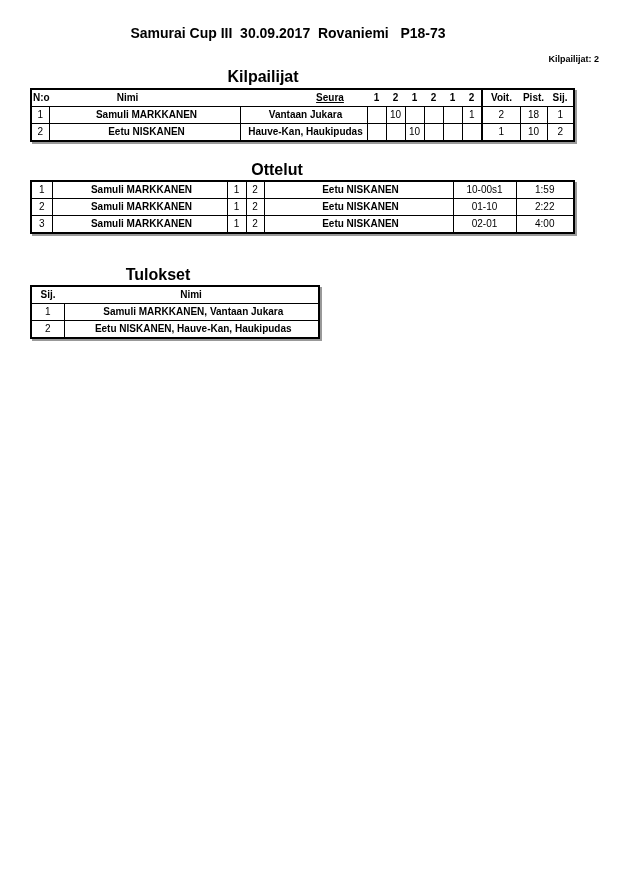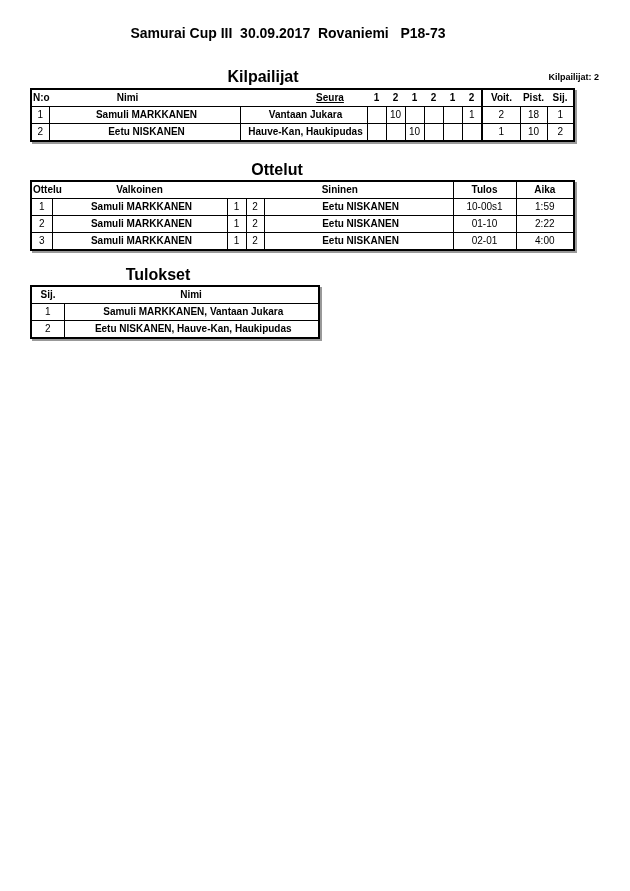--- a/index.html
+++ b/index.html
@@ -8,21 +8,21 @@
     background:#ffffff; color:#000;
     font-family:"Liberation Sans", sans-serif;
     position:relative; overflow:hidden;
   }
   .title {
     position:absolute; top:25px; left:0; width:576px;
     text-align:center; font-size:14px; font-weight:bold; white-space:pre;
   }
   .count {
     position:absolute; top:54px; right:31px;
-    font-size:9px; font-weight:bold;margin-top:18px;
+    font-size:9px; font-weight:bold;
   }
   .sec-heading {
     position:absolute; font-size:16px; font-weight:bold; text-align:center;
   }
   #h-kilpailijat { top:68px;  left:30px; width:466px; }
   #h-ottelut     { top:161px; left:30px; width:494px; }
   #h-tulokset    { top:266px; left:30px; width:256px; }
 
   table {
     position:absolute; border-collapse:collapse; table-layout:fixed;
@@ -127,27 +127,20 @@
     <colgroup>
       <col style="width:21px">
         <col style="width:175px">
         <col style="width:19px">
       <col style="width:18px">
         <col style="width:189px">
         <col style="width:63px">
         <col style="width:58px">
     </colgroup>
     <tbody>
-        <tr>
-      <th class="th-left">Ottelu</th>
-      <th>Valkoinen</th>
-      <th colspan="3">Sininen</th>
-      <th class="hb-left">Tulos</th>
-      <th class="hb-left">Aika</th>
-    </tr>
     <tr>
       <td class="tc">1</td>
       <td class="tl">Samuli MARKKANEN</td>
       <td class="tc">1</td>
       <td class="tc">2</td>
       <td class="tl">Eetu NISKANEN</td>
       <td class="tc">10-00s1</td>
       <td class="tc">1:59</td>
     </tr>
     <tr>

